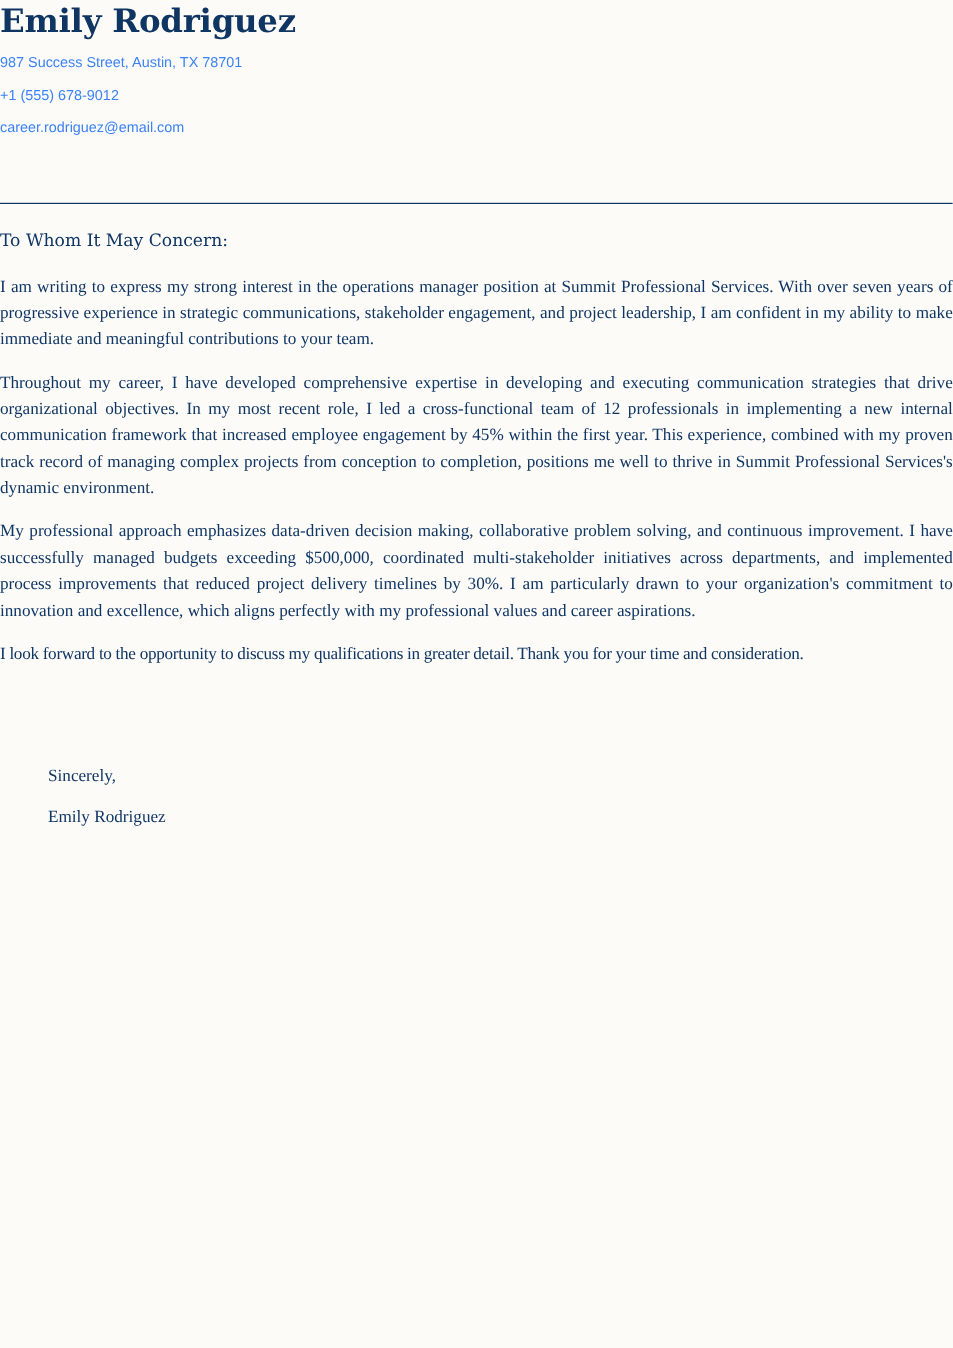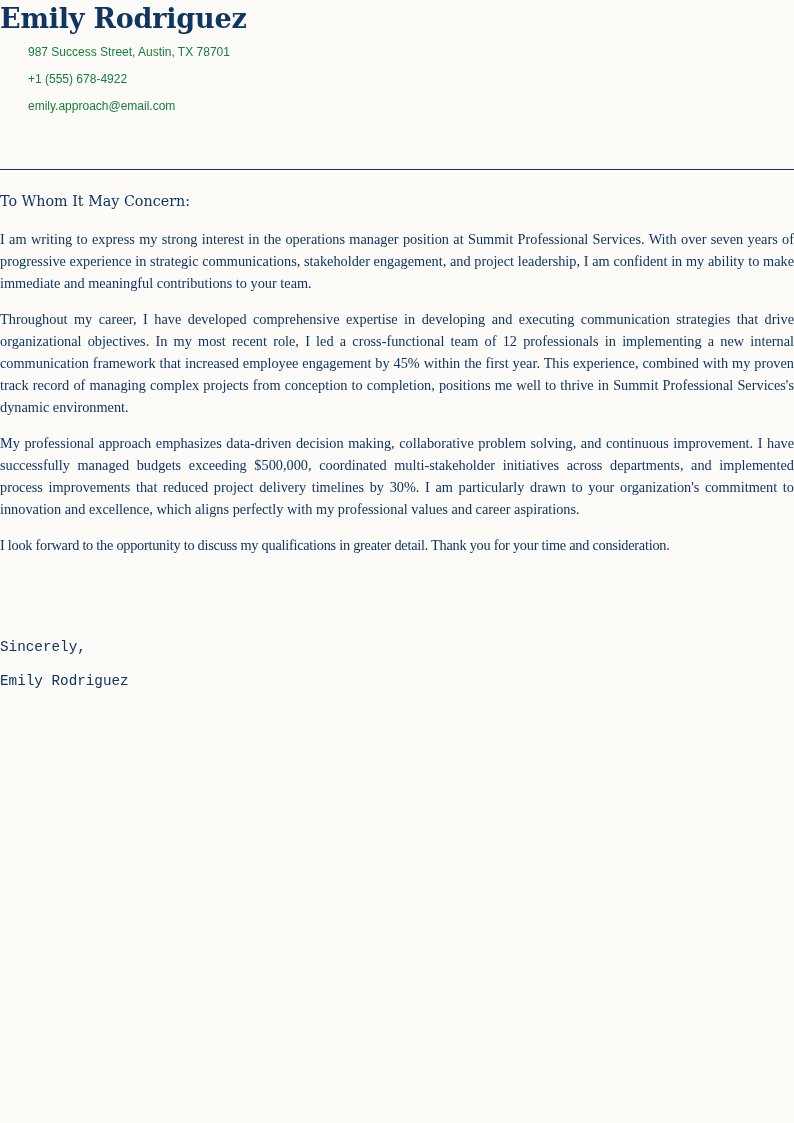--- a/index.html
+++ b/index.html
@@ -28,25 +28,24 @@
     padding-top: 0;
     color: #0f3563;
     letter-spacing: -0.2px;
   }
   .contact {
     margin-top: 6px;
   }
   .contact-line {
     font-family: "Liberation Sans", sans-serif;
     font-size: 12px;
-    color: #15803d;
+    color: #3b82f6;
     height: 27px;
     line-height: 16px;
     margin: 0;
-    padding-left: 28px;
   }
   .rule {
     border: none;
     border-top: 1px solid #0f3563;
     margin: 0;
     position: absolute;
     top: 169px;
     left: 0;
     width: 794px;
   }
@@ -71,39 +70,40 @@
   .para.last {
     margin-bottom: 0;
     text-align: left;
     white-space: nowrap;
     letter-spacing: -0.25px;
   }
   .closing {
     position: absolute;
     top: 636px;
     left: 0;
-    font-family: Liberation Mono, monospace;
+    font-family: Liberation Serif, serif;
     font-size: 14.3px;
     line-height: 22px;
     color: #0f3563;
+    padding-left: 40px;
   }
   .closing-line {
     margin: 0 0 12px 0;
   }
 </style>
 </head>
 <body>
 
 <div class="page">
   <header>
     <h1 class="name">Emily Rodriguez</h1>
     <div class="contact">
       <p class="contact-line">987 Success Street, Austin, TX 78701</p>
-      <p class="contact-line">+1 (555) 678-4922</p>
-      <p class="contact-line">emily.approach@email.com</p>
+      <p class="contact-line">+1 (555) 678-9012</p>
+      <p class="contact-line">career.rodriguez@email.com</p>
     </div>
   </header>
 
   <hr class="rule">
 
   <main class="body">
     <p class="salutation">To Whom It May Concern:</p>
     <p class="para">I am writing to express my strong interest in the operations manager position at Summit Professional Services. With over seven years of progressive experience in strategic communications, stakeholder engagement, and project leadership, I am confident in my ability to make immediate and meaningful contributions to your team.</p>
     <p class="para">Throughout my career, I have developed comprehensive expertise in developing and executing communication strategies that drive organizational objectives. In my most recent role, I led a cross-functional team of 12 professionals in implementing a new internal communication framework that increased employee engagement by 45% within the first year. This experience, combined with my proven track record of managing complex projects from conception to completion, positions me well to thrive in Summit Professional Services's dynamic environment.</p>
     <p class="para">My professional approach emphasizes data-driven decision making, collaborative problem solving, and continuous improvement. I have successfully managed budgets exceeding $500,000, coordinated multi-stakeholder initiatives across departments, and implemented process improvements that reduced project delivery timelines by 30%. I am particularly drawn to your organization's commitment to innovation and excellence, which aligns perfectly with my professional values and career aspirations.</p>

